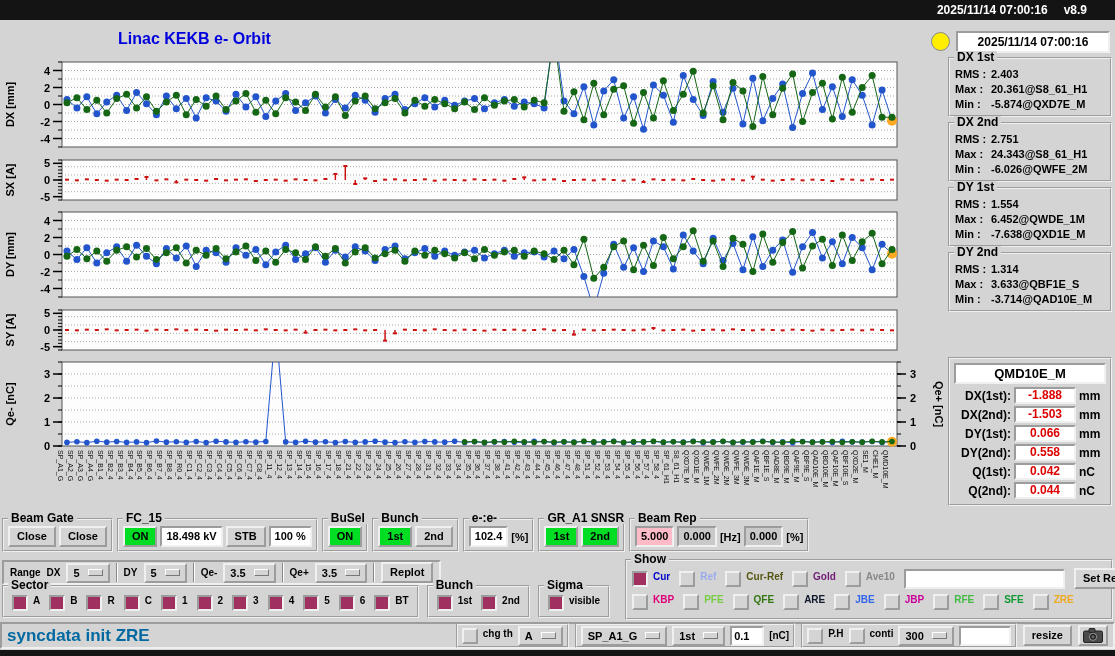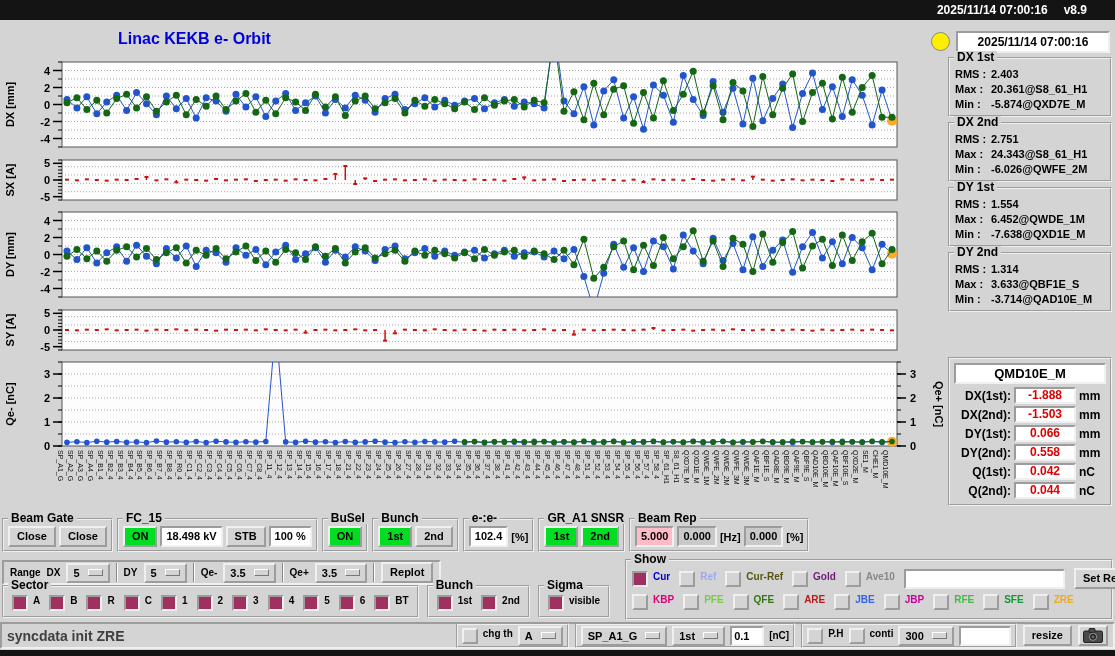--- a/index.html
+++ b/index.html
@@ -54,21 +54,21 @@
   .cblabel{font-weight:bold;font-size:10px;white-space:nowrap;}
   .sector-row{position:absolute;left:2px;top:565px;display:flex;gap:8px;}
   .sector-row .groupbox{padding:8px 8px 5px 8px;gap:9px;}
   .showbox{position:absolute;left:625px;top:539px;width:488px;border:2px groove #f0f0f0;
     padding:7px 5px 3px 5px;box-sizing:border-box;}
   .showrow{display:flex;align-items:center;gap:9px;margin-bottom:5px;}
   input.txt{border:2px inset #f0f0f0;font-family:inherit;font-weight:bold;font-size:11px;
     height:16px;padding:0 2px;background:#fff;box-sizing:content-box;}
   .statusbar{position:absolute;left:0;top:602px;width:1115px;height:27px;border:2px inset #f0f0f0;
     box-sizing:border-box;display:flex;align-items:center;gap:6px;padding:0 5px;}
-  .sb-msg{color:#404040;font-weight:bold;font-size:14px;}
+  .sb-msg{color:#0369a1;font-weight:bold;font-size:17px;}
   .flex-sp{flex:1;}
   .sbgroup{display:flex;align-items:center;gap:5px;border:2px groove #f0f0f0;padding:1px 4px;height:19px;}
   .bottomstrip{position:absolute;left:0;top:630px;width:1115px;height:6px;background:#141414;}
   .iconbtn{border:2px outset #f0f0f0;background:#d4d4d4;padding:1px 3px;line-height:0;}
 </style>
 </head>
 <body>
 
 <div class="topbar">
   <span>2025/11/14 07:00:16</span>
@@ -1444,21 +1444,21 @@
         <span class="cbwrap">
           <span class="cb"></span>
           <span class="cblabel" style="color: rgb(119, 204, 68);">PFE</span>
         </span>
         <span class="cbwrap">
           <span class="cb"></span>
           <span class="cblabel" style="color: rgb(51, 119, 17);">QFE</span>
         </span>
         <span class="cbwrap">
           <span class="cb"></span>
-          <span class="cblabel" style="color: #b91c1c;">ARE</span>
+          <span class="cblabel" style="color: #0f172a;">ARE</span>
         </span>
         <span class="cbwrap">
           <span class="cb"></span>
           <span class="cblabel" style="color: rgb(51, 102, 238);">JBE</span>
         </span>
         <span class="cbwrap">
           <span class="cb"></span>
           <span class="cblabel" style="color: rgb(204, 0, 153);">JBP</span>
         </span>
         <span class="cbwrap">

